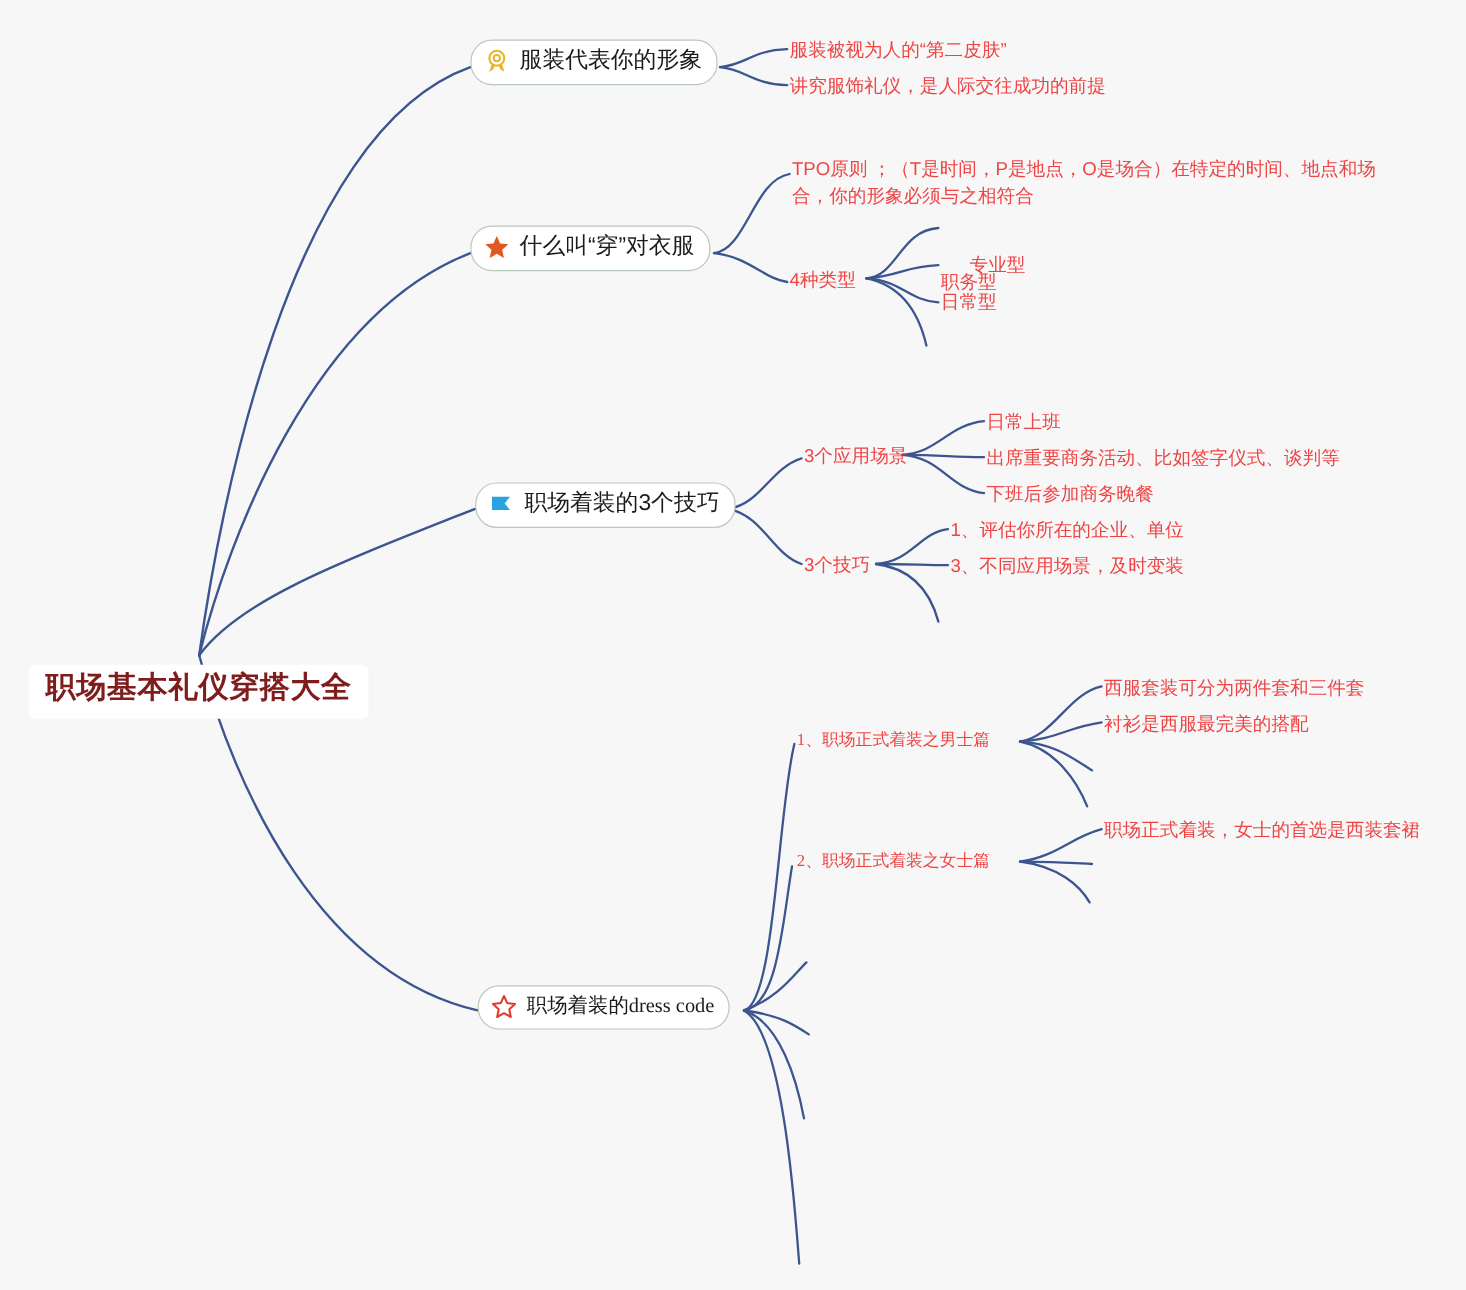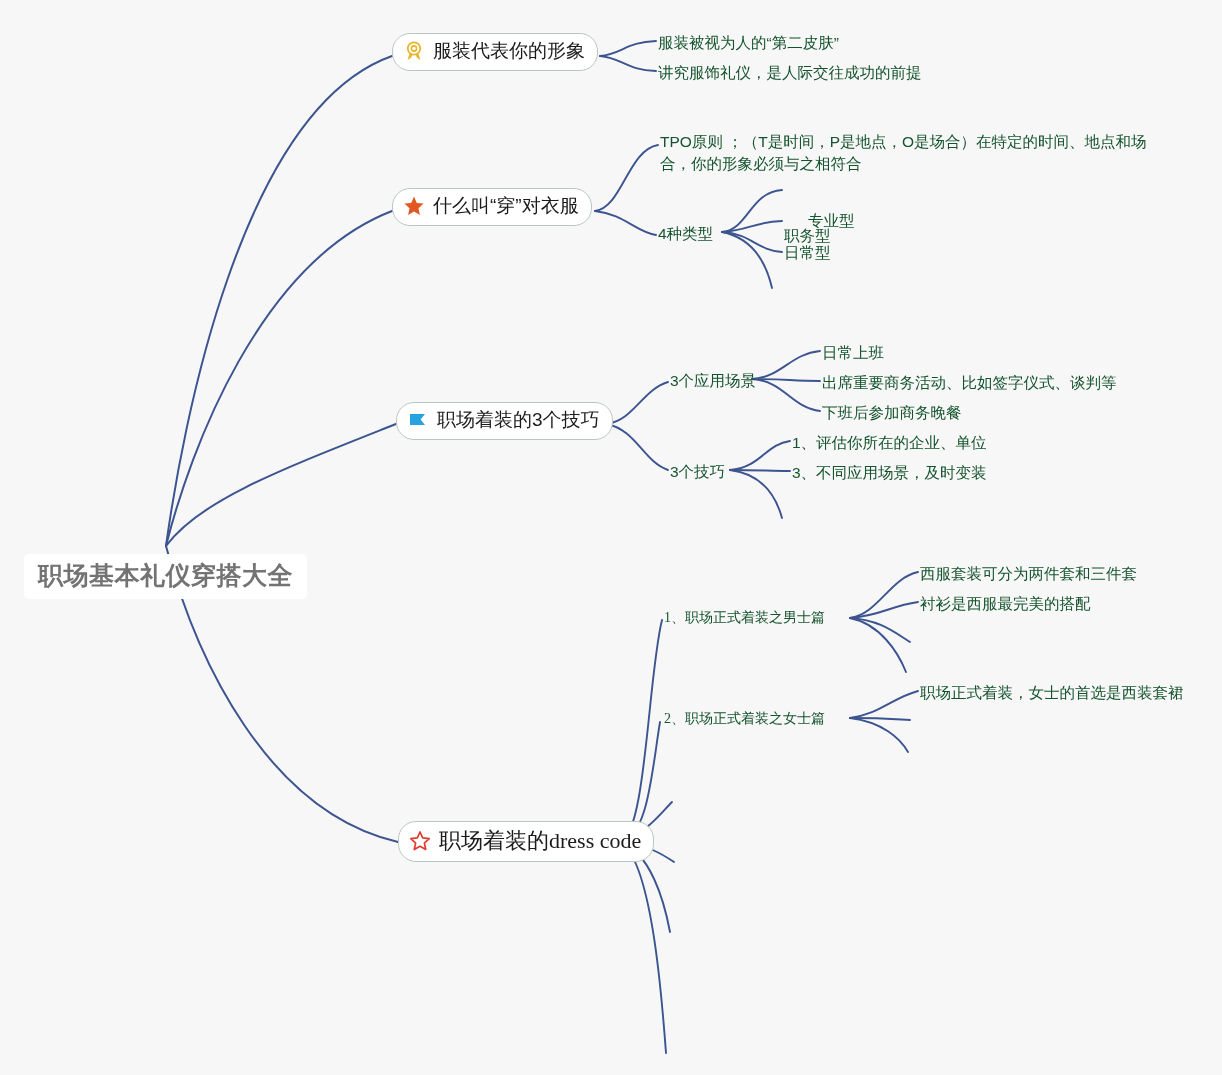--- a/index.html
+++ b/index.html
@@ -34,31 +34,31 @@
   
   .root-node {
     position: absolute;
     left: 24px;
     top: 554px;
     padding: 7px 14px 9px 14px;
     background: #ffffff;
     border-radius: 5px;
     font-size: 25px;
     font-weight: bold;
-    color: #737373;
+    color: #7f1d1d;
     letter-spacing: 0.5px;
     white-space: nowrap;
     line-height: 1.15;
+    font-family: Liberation Mono, monospace;
   }
 
   
   .topic-box {
     position: absolute;
     display: flex;
-    align-items: center;
     gap: 8px;
     background: #ffffff;
     border: 1.5px solid #b9c8bd;
     border-radius: 18px;
     padding: 6px 12px 7px 10px;
     font-size: 19px;
     color: #1b1b1b;
     white-space: nowrap;
     line-height: 1.2;
     box-sizing: border-box;
@@ -71,21 +71,21 @@
     width: 22px;
     height: 22px;
     flex: 0 0 auto;
   }
   .topic-icon svg { display: block; }
 
   
   .node-text {
     position: absolute;
     font-size: 15.5px;
-    color: #14532d;
+    color: #ef4444;
     white-space: nowrap;
     line-height: 1.45;
   }
   .node-text.wrap {
     white-space: normal;
     width: 500px;
   }
   .node-serif {
     font-family: "Liberation Serif", "DejaVu Serif", serif;
     font-size: 14px;
@@ -227,21 +227,21 @@
   <div class="node-text" style="left:792px; top:462px;">
     <span>3、不同应用场景，及时变装</span>
   </div>
 
   <div class="topic-box" style="left:398px; top:821px;">
     <span class="topic-icon">
       <svg width="24" height="24" viewBox="0 0 22 22">
         <path d="M11,2 L13.7,7.9 L20.2,8.7 L15.4,13.1 L16.7,19.5 L11,16.3 L5.3,19.5 L6.6,13.1 L1.8,8.7 L8.3,7.9 Z" fill="none" stroke="#e03b2f" stroke-width="1.7" stroke-linejoin="round"></path>
       </svg>
     </span>
-    <span class="label node-serif" style="font-size:22px;">职场着装的dress code</span>
+    <span class="label node-serif" style="font-size:17px;">职场着装的dress code</span>
   </div>
 
   <div class="node-text node-serif" style="left:664px; top:608px;">
     <span>1、职场正式着装之男士篇</span>
   </div>
   <div class="node-text" style="left:920px; top:563px;">
     <span>西服套装可分为两件套和三件套</span>
   </div>
   <div class="node-text" style="left:920px; top:593px;">
     <span>衬衫是西服最完美的搭配</span>

